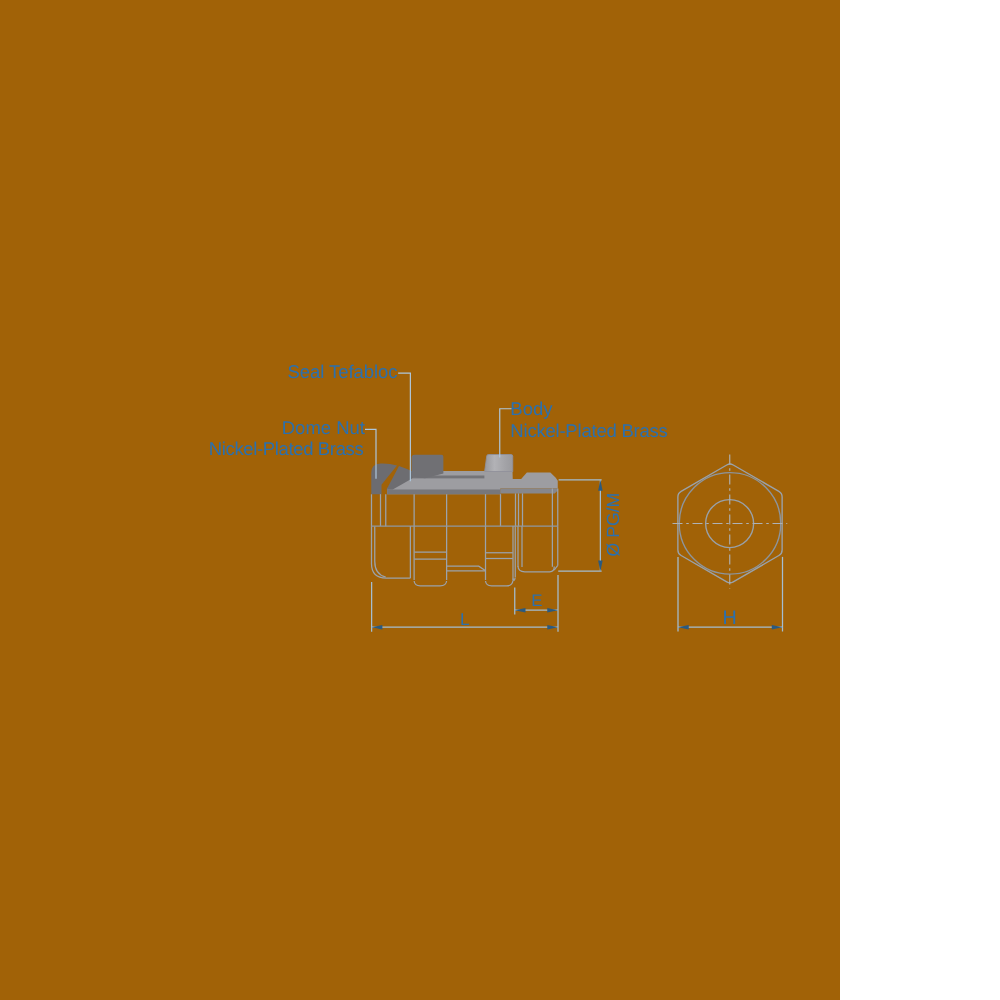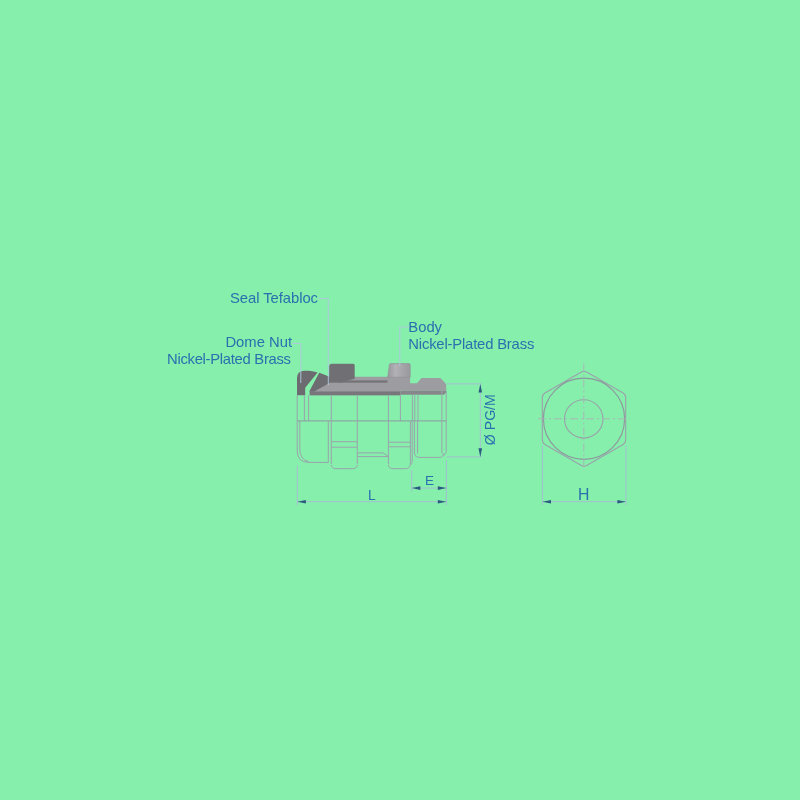--- a/index.html
+++ b/index.html
@@ -1,16 +1,16 @@
 <!DOCTYPE html>
 <html><head>
 <meta charset="utf-8">
 <style>
   html,body{margin:0;padding:0;background:#ffffff;}
-  .page{width:800px;height:800px;position:relative;background:#86efac;overflow:hidden;}
+  .page{width:672px;height:800px;position:relative;background:#a16207;overflow:hidden;}
   svg{position:absolute;left:0;top:0;}
   text{font-family:"Liberation Sans", sans-serif;}
 </style>
 </head>
 <body>
 <div class="page">
 <svg width="800" height="800" viewBox="0 0 800 800" style="opacity:0.999">
   <defs>
     <linearGradient id="tabg" x1="0" y1="0" x2="1" y2="0">
       <stop offset="0" stop-color="#98989c"></stop>

